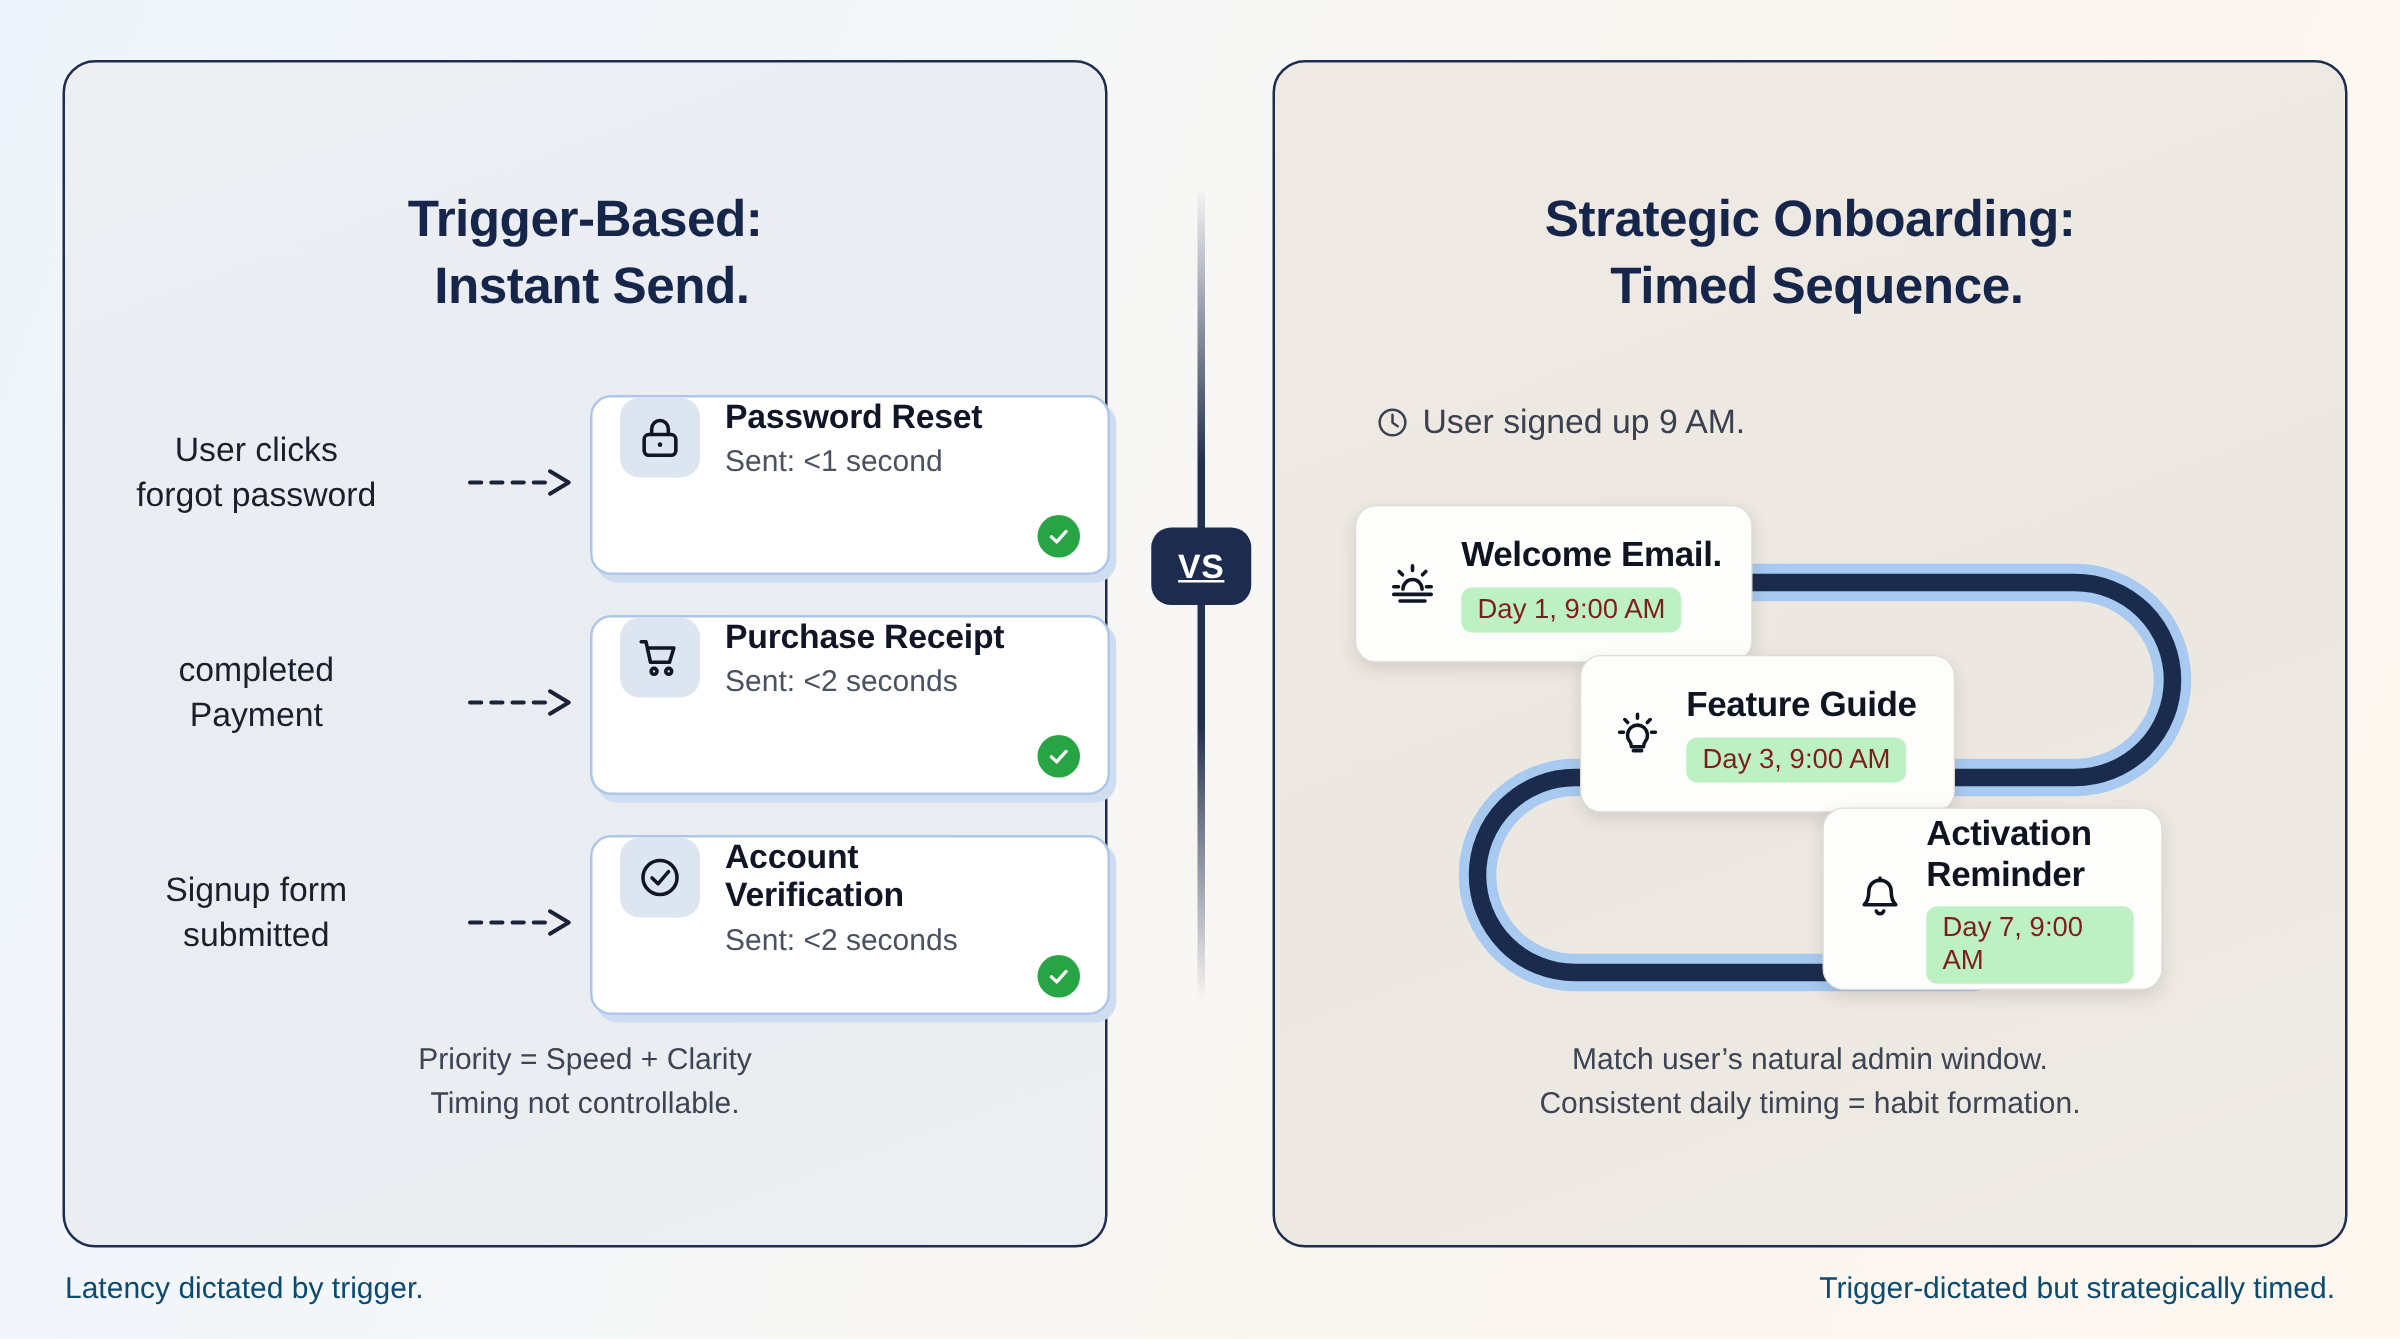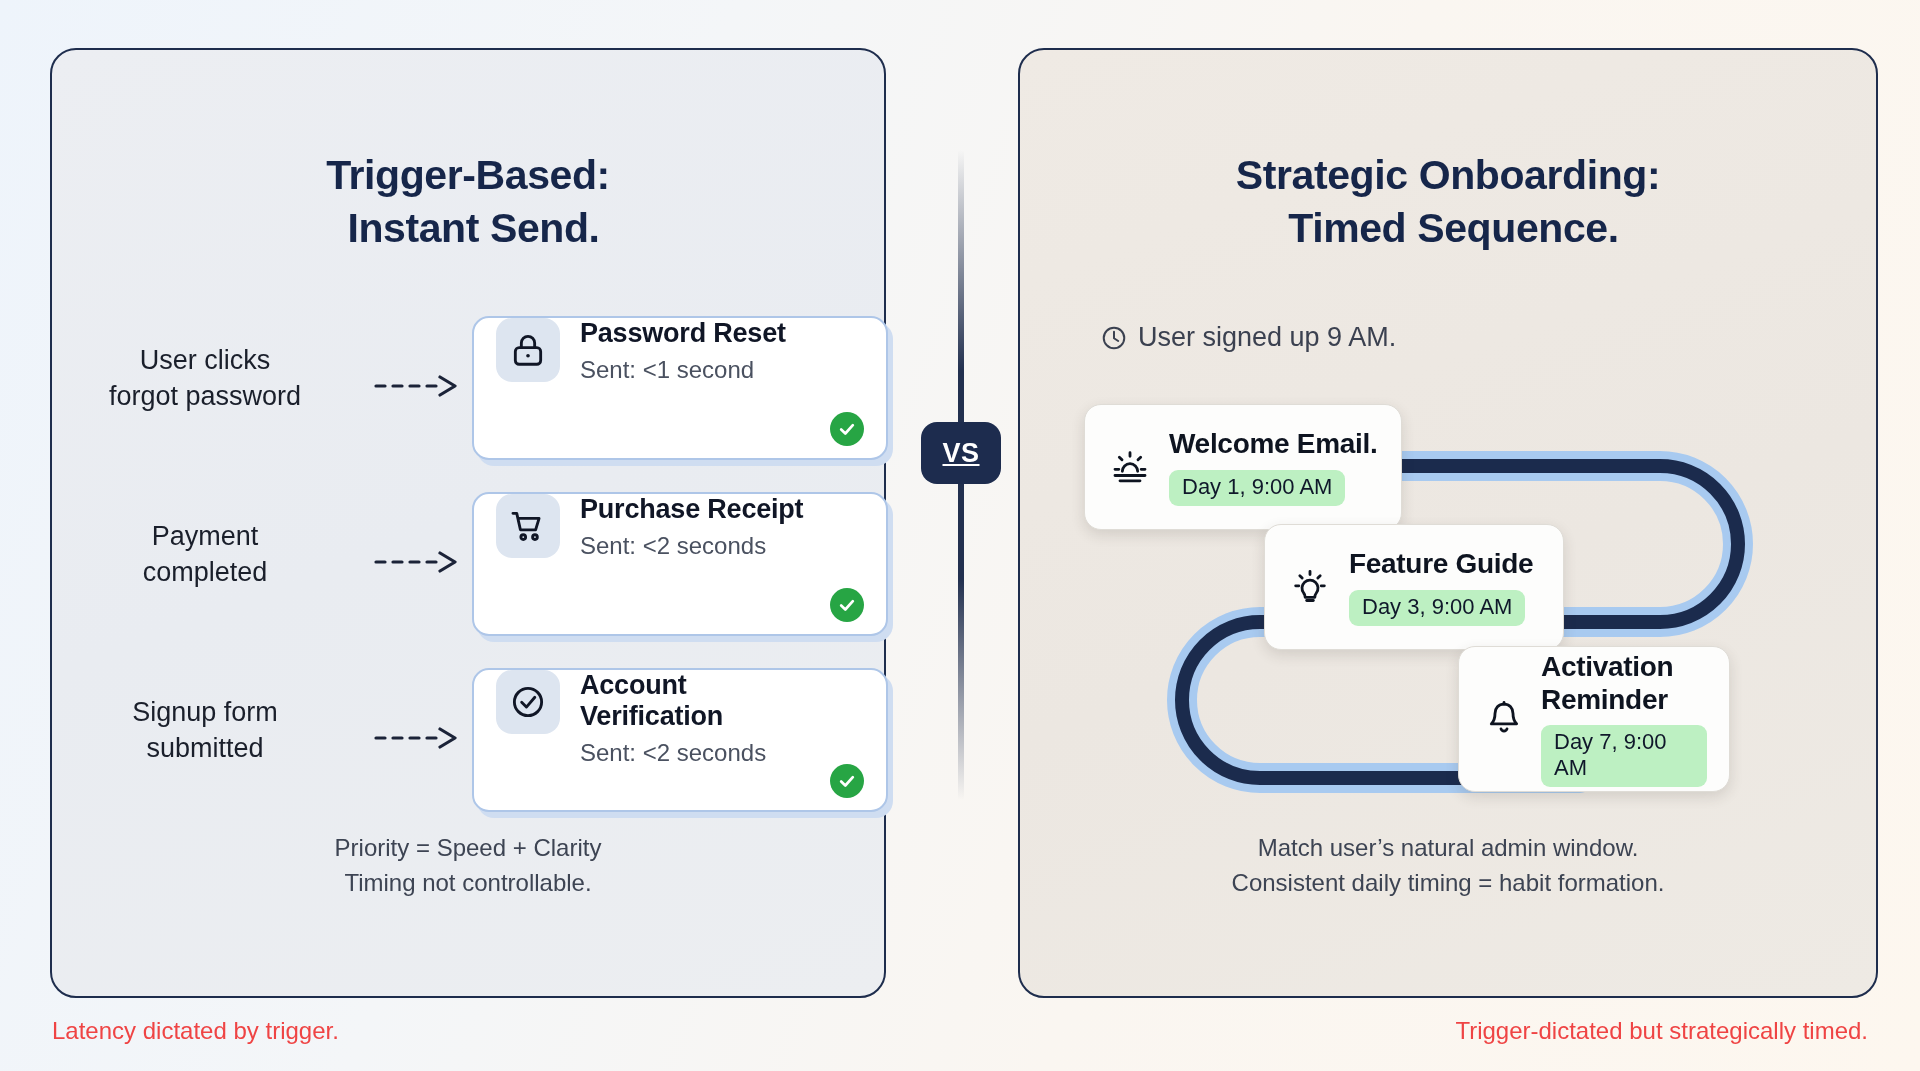--- a/index.html
+++ b/index.html
@@ -91,29 +91,29 @@
   .tcard{
     position:absolute;background:#fdfdfc;border:1.5px solid #dfdcd6;border-radius:17px;
     box-shadow:0 5px 14px rgba(60,50,40,.14);
     box-sizing:border-box;display:flex;align-items:center;padding:18px 22px;
   }
   .tcard .ti{flex:0 0 auto;display:flex;align-items:center;justify-content:center;width:46px;}
   .tcard .tb{margin-left:16px;}
   .tcard .tt{font-size:28px;font-weight:bold;color:#0e1420;letter-spacing:-.3px;line-height:1.16;}
   .chip{
     display:inline-block;margin-top:9px;background:#bdf0c2;border-radius:9px;
-    padding:4px 13px 6px;font-size:22px;color:#0f172a;
+    padding:4px 13px 6px;font-size:22px;color:#7f1d1d;
   }
   #card-welcome{left:64px;top:38px;width:318px;height:126px;}
   #card-feature{left:244px;top:158px;width:300px;height:126px;}
   #card-activation{left:438px;top:280px;width:272px;height:146px;}
   #card-activation .tb{margin-left:14px;}
 
   
-  .caption{position:absolute;bottom:26px;color:#ef4444;font-size:24px;}
+  .caption{position:absolute;bottom:26px;color:#0c4a6e;font-size:24px;}
   #caption-left{left:52px;}
   #caption-right{right:52px;}
 </style>
 </head>
 <body>
 
 <div class="canvas">
 
   <section class="panel" id="panel-left">
 
@@ -148,22 +148,22 @@
           <div class="okbadge">
             <svg width="20" height="20" viewBox="0 0 24 24" fill="none" stroke="#fff" stroke-width="3.2" stroke-linecap="round" stroke-linejoin="round">
               <polyline points="5,12.6 10,17.4 19,7.4"></polyline>
             </svg>
           </div>
         </div>
       </div>
 
       <div class="row">
         <div class="trigger-label">
+          <span>completed</span>
           <span>Payment</span>
-          <span>completed</span>
         </div>
         <svg class="arrow" viewBox="0 0 92 22">
           <line x1="2" y1="11" x2="70" y2="11" stroke="#1b2338" stroke-width="3.2" stroke-dasharray="9 8" stroke-linecap="round"></line>
           <polyline points="66,2 81,11 66,20" fill="none" stroke="#1b2338" stroke-width="3.2" stroke-linecap="round" stroke-linejoin="round"></polyline>
         </svg>
         <div class="ecard">
           <div class="ico">
             <svg width="38" height="38" viewBox="0 0 24 24" fill="none" stroke="#101626" stroke-width="1.8" stroke-linecap="round" stroke-linejoin="round">
               <path d="M2.5 4h2.4l2.3 10.4h9.6l2.2-7.2H6.2"></path>
               <circle cx="9" cy="19" r="1.5"></circle>

